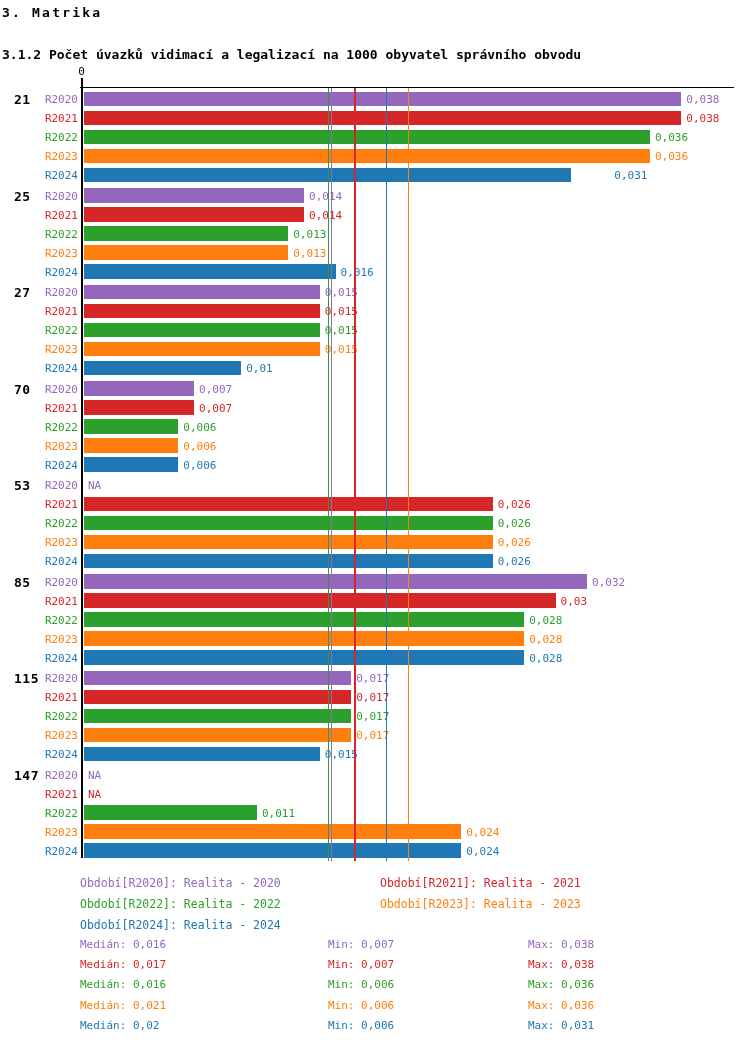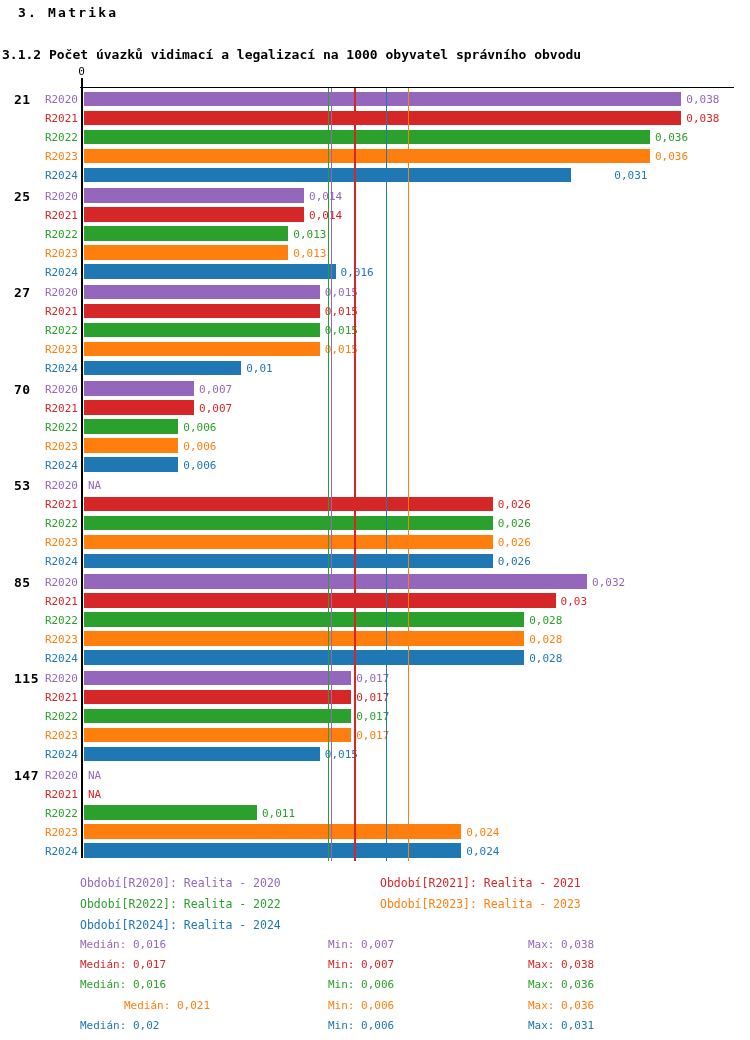--- a/index.html
+++ b/index.html
@@ -1,21 +1,21 @@
 <!DOCTYPE html>
 <html><head>
 <meta charset="utf-8">
 <style>
   html,body{margin:0;padding:0;background:#ffffff;}
   #canvas{
     position:relative;width:750px;height:1040px;background:#ffffff;overflow:hidden;
     font-family:"DejaVu Sans Mono","Liberation Mono",monospace;
   }
   .abs{position:absolute;white-space:nowrap;}
-  #title1{left:2px;top:5px;font-size:13px;font-weight:bold;letter-spacing:2.2px;color:#000;margin-left:16px;}
+  #title1{left:2px;top:5px;font-size:13px;font-weight:bold;letter-spacing:2.2px;color:#000;}
   #title2{left:2px;top:26px;font-size:13px;font-weight:bold;color:#000;margin-top:21px;}
   #meta{left:2px;top:46px;font-size:9px;color:#000;}
   .group-label{font-size:13px;font-weight:bold;color:#000;letter-spacing:0.5px;}
   .row-label{font-size:11px;text-align:right;}
   .bar{height:14.5px;}
   .val-label{font-size:11px;}
   .axis-h{background:#000;height:1.5px;}
   .axis-v{background:#000;width:2px;}
   .guide{width:1.5px;}
   .zero-label{font-size:11px;color:#000;text-align:center;}
@@ -173,20 +173,20 @@
   <div id="stats">
       <div class="abs stat-cell" style="left: 80px; top: 938px; color: rgb(148, 103, 189);">Medián: 0,016</div>
       <div class="abs stat-cell" style="left: 328px; top: 938px; color: rgb(148, 103, 189);">Min: 0,007</div>
       <div class="abs stat-cell" style="left: 528px; top: 938px; color: rgb(148, 103, 189);">Max: 0,038</div>
       <div class="abs stat-cell" style="left: 80px; top: 958.2px; color: rgb(214, 39, 40);">Medián: 0,017</div>
       <div class="abs stat-cell" style="left: 328px; top: 958.2px; color: rgb(214, 39, 40);">Min: 0,007</div>
       <div class="abs stat-cell" style="left: 528px; top: 958.2px; color: rgb(214, 39, 40);">Max: 0,038</div>
       <div class="abs stat-cell" style="left: 80px; top: 978.4px; color: rgb(44, 160, 44);">Medián: 0,016</div>
       <div class="abs stat-cell" style="left: 328px; top: 978.4px; color: rgb(44, 160, 44);">Min: 0,006</div>
       <div class="abs stat-cell" style="left: 528px; top: 978.4px; color: rgb(44, 160, 44);">Max: 0,036</div>
-      <div class="abs stat-cell" style="left: 80px; top: 998.6px; color: rgb(255, 127, 14); margin-left: 44px;">Medián: 0,021</div>
+      <div class="abs stat-cell" style="left: 80px; top: 998.6px; color: rgb(255, 127, 14);">Medián: 0,021</div>
       <div class="abs stat-cell" style="left: 328px; top: 998.6px; color: rgb(255, 127, 14);">Min: 0,006</div>
       <div class="abs stat-cell" style="left: 528px; top: 998.6px; color: rgb(255, 127, 14);">Max: 0,036</div>
       <div class="abs stat-cell" style="left: 80px; top: 1018.8px; color: rgb(31, 119, 180);">Medián: 0,02</div>
       <div class="abs stat-cell" style="left: 328px; top: 1018.8px; color: rgb(31, 119, 180);">Min: 0,006</div>
       <div class="abs stat-cell" style="left: 528px; top: 1018.8px; color: rgb(31, 119, 180);">Max: 0,031</div>
     </div>
 </div>
 
 </body></html>

